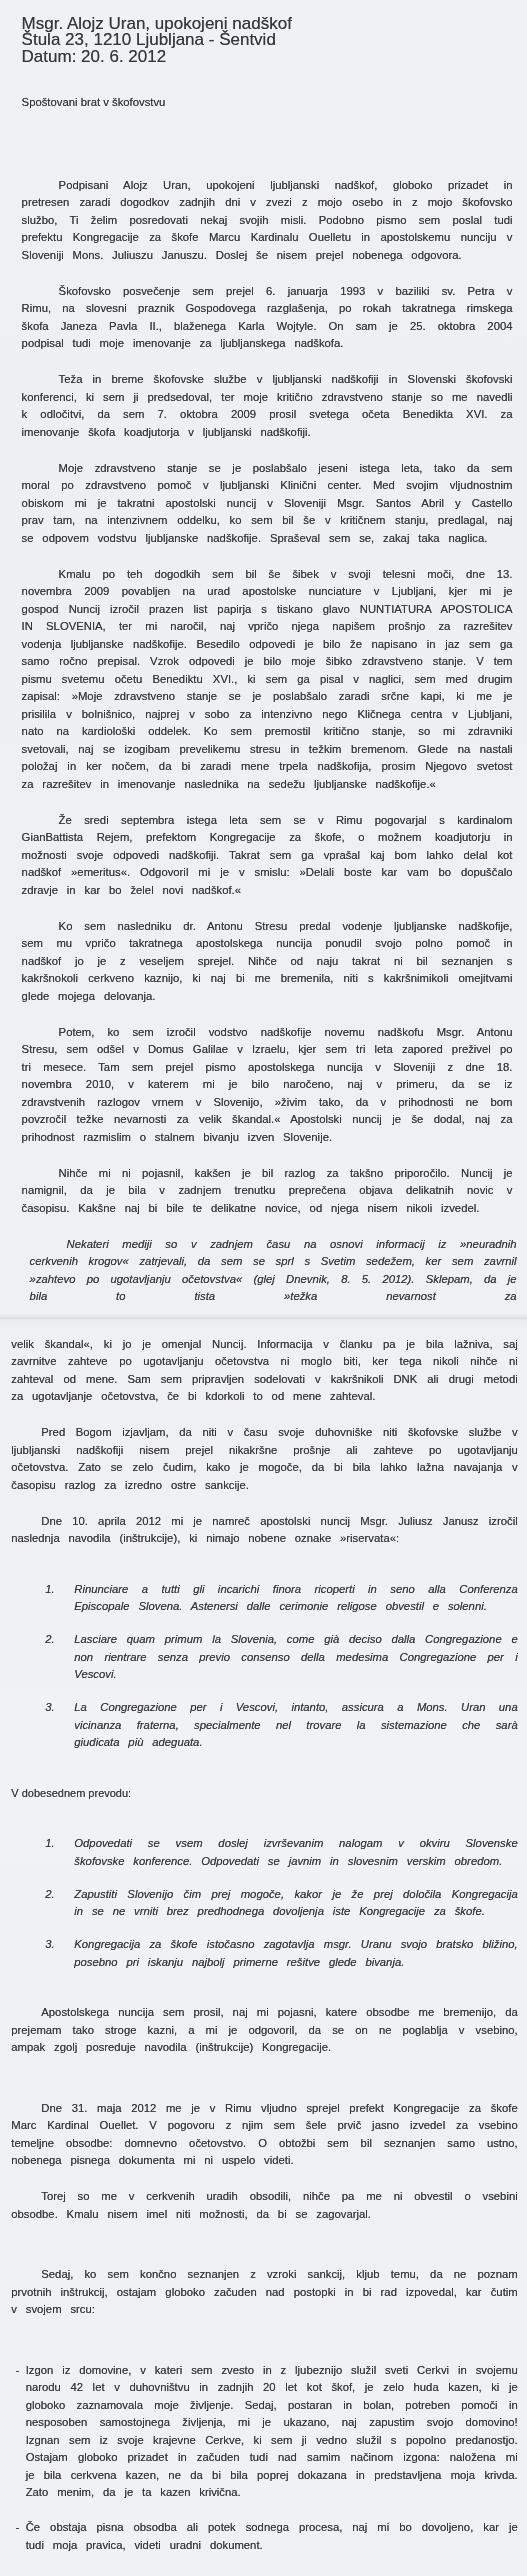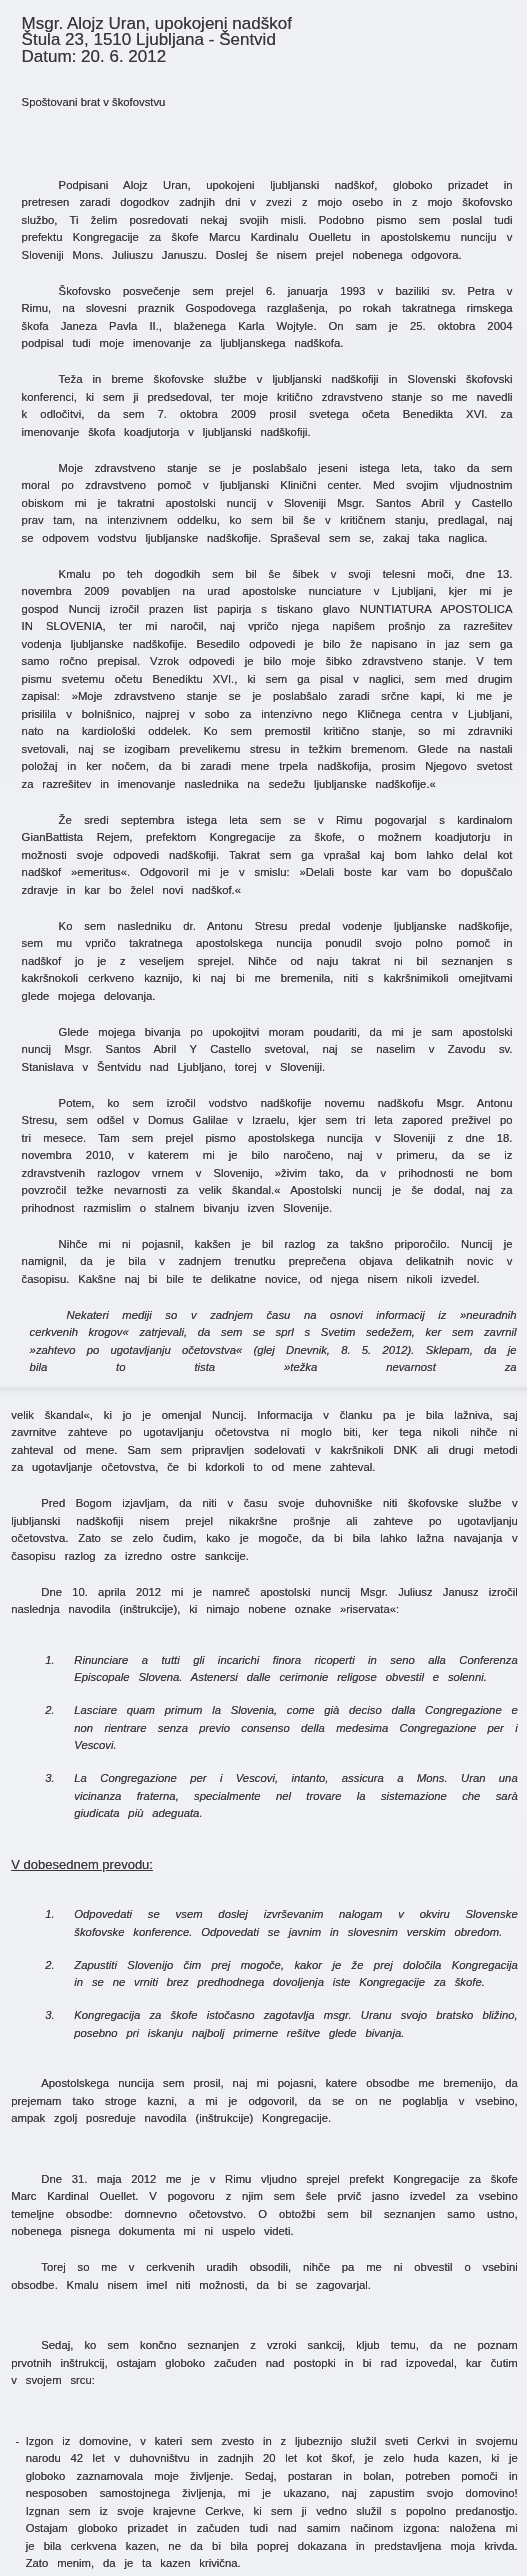--- a/index.html
+++ b/index.html
@@ -39,52 +39,51 @@
       #dddfe4 46%, #e9ebee 54%,
       rgba(0,0,0,0) 78%, rgba(0,0,0,0) 100%);
   }
   .cont { margin-top: 3.1px; }
   .num-item { display: flex; margin: 15.5px 0 0 34px; font-style: italic; }
   .num-item .num { flex: 0 0 29px; font-size: 11.3px; line-height: 17.5px; }
   .num-item .li-text {
     flex: 1; font-size: 11.3px; line-height: 17.5px;
     text-align: justify; word-spacing: 5.7px;
   }
-  .plain-line { margin: 25px 0 16px; font-size: 13px; line-height: 17.5px; text-decoration: underline; }
+  .plain-line { margin: 25px 0 16px; font-size: 11px; line-height: 17.5px; }
   .dash-item { display: flex; margin: 17.5px 0 0 4.1px; }
   .dash-item .dash { flex: 0 0 10.3px; font-size: 11.3px; line-height: 17.5px; }
   .dash-item .li-text {
     flex: 1; font-size: 11.3px; line-height: 17.5px;
     text-align: justify; word-spacing: 5.7px;
   }
   .gap-lg { margin-top: 43px; }
   .gap-md { margin-top: 33px; }
 </style>
 </head>
 <body>
 
 <div class="scan">
 
   <div class="pg1">
     <div>
       <div class="sender-line">Msgr. Alojz Uran, upokojeni nadškof</div>
-      <div class="sender-line">Štula 23, 1510 Ljubljana - Šentvid</div>
+      <div class="sender-line">Štula 23, 1210 Ljubljana - Šentvid</div>
       <div class="sender-line">Datum: 20. 6. 2012</div>
     </div>
 
     <div class="salutation">Spoštovani brat v škofovstvu</div>
 
     <p class="para indent first-para">Podpisani Alojz Uran, upokojeni ljubljanski nadškof, globoko prizadet in pretresen zaradi dogodkov zadnjih dni v zvezi z mojo osebo in z mojo škofovsko službo, Ti želim posredovati nekaj svojih misli. Podobno pismo sem poslal tudi prefektu Kongregacije za škofe Marcu Kardinalu Ouelletu in apostolskemu nunciju v Sloveniji Mons. Juliuszu Januszu. Doslej še nisem prejel nobenega odgovora.</p>
     <p class="para indent">Škofovsko posvečenje sem prejel 6. januarja 1993 v baziliki sv. Petra v Rimu, na slovesni praznik Gospodovega razglašenja, po rokah takratnega rimskega škofa Janeza Pavla II., blaženega Karla Wojtyle. On sam je 25. oktobra 2004 podpisal tudi moje imenovanje za ljubljanskega nadškofa.</p>
     <p class="para indent">Teža in breme škofovske službe v ljubljanski nadškofiji in Slovenski škofovski konferenci, ki sem ji predsedoval, ter moje kritično zdravstveno stanje so me navedli k odločitvi, da sem 7. oktobra 2009 prosil svetega očeta Benedikta XVI. za imenovanje škofa koadjutorja v ljubljanski nadškofiji.</p>
     <p class="para indent">Moje zdravstveno stanje se je poslabšalo jeseni istega leta, tako da sem moral po zdravstveno pomoč v ljubljanski Klinični center. Med svojim vljudnostnim obiskom mi je takratni apostolski nuncij v Sloveniji Msgr. Santos Abril y Castello prav tam, na intenzivnem oddelku, ko sem bil še v kritičnem stanju, predlagal, naj se odpovem vodstvu ljubljanske nadškofije. Spraševal sem se, zakaj taka naglica.</p>
     <p class="para indent">Kmalu po teh dogodkih sem bil še šibek v svoji telesni moči, dne 13. novembra 2009 povabljen na urad apostolske nunciature v Ljubljani, kjer mi je gospod Nuncij izročil prazen list papirja s tiskano glavo NUNTIATURA APOSTOLICA IN SLOVENIA, ter mi naročil, naj vpričo njega napišem prošnjo za razrešitev vodenja ljubljanske nadškofije. Besedilo odpovedi je bilo že napisano in jaz sem ga samo ročno prepisal. Vzrok odpovedi je bilo moje šibko zdravstveno stanje. V tem pismu svetemu očetu Benediktu XVI., ki sem ga pisal v naglici, sem med drugim zapisal: »Moje zdravstveno stanje se je poslabšalo zaradi srčne kapi, ki me je prisilila v bolnišnico, najprej v sobo za intenzivno nego Kličnega centra v Ljubljani, nato na kardiološki oddelek. Ko sem premostil kritično stanje, so mi zdravniki svetovali, naj se izogibam prevelikemu stresu in težkim bremenom. Glede na nastali položaj in ker nočem, da bi zaradi mene trpela nadškofija, prosim Njegovo svetost za razrešitev in imenovanje naslednika na sedežu ljubljanske nadškofije.«</p>
     <p class="para indent">Že sredi septembra istega leta sem se v Rimu pogovarjal s kardinalom GianBattista Rejem, prefektom Kongregacije za škofe, o možnem koadjutorju in možnosti svoje odpovedi nadškofiji. Takrat sem ga vprašal kaj bom lahko delal kot nadškof »emeritus«. Odgovoril mi je v smislu: »Delali boste kar vam bo dopuščalo zdravje in kar bo želel novi nadškof.«</p>
     <p class="para indent">Ko sem nasledniku dr. Antonu Stresu predal vodenje ljubljanske nadškofije, sem mu vpričo takratnega apostolskega nuncija ponudil svojo polno pomoč in nadškof jo je z veseljem sprejel. Nihče od naju takrat ni bil seznanjen s kakršnokoli cerkveno kaznijo, ki naj bi me bremenila, niti s kakršnimikoli omejitvami glede mojega delovanja.</p>
-    <p class="para indent">Glede mojega bivanja po upokojitvi moram poudariti, da mi je sam apostolski nuncij Msgr. Santos Abril Y Castello svetoval, naj se naselim v Zavodu sv. Stanislava v Šentvidu nad Ljubljano, torej v Sloveniji.</p>
     <p class="para indent">Potem, ko sem izročil vodstvo nadškofije novemu nadškofu Msgr. Antonu Stresu, sem odšel v Domus Galilae v Izraelu, kjer sem tri leta zapored preživel po tri mesece. Tam sem prejel pismo apostolskega nuncija v Sloveniji z dne 18. novembra 2010, v katerem mi je bilo naročeno, naj v primeru, da se iz zdravstvenih razlogov vrnem v Slovenijo, »živim tako, da v prihodnosti ne bom povzročil težke nevarnosti za velik škandal.« Apostolski nuncij je še dodal, naj za prihodnost razmislim o stalnem bivanju izven Slovenije.</p>
     <p class="para indent">Nihče mi ni pojasnil, kakšen je bil razlog za takšno priporočilo. Nuncij je namignil, da je bila v zadnjem trenutku preprečena objava delikatnih novic v časopisu. Kakšne naj bi bile te delikatne novice, od njega nisem nikoli izvedel.</p>
     <p class="para indent block-indent">Nekateri mediji so v zadnjem času na osnovi informacij iz »neuradnih cerkvenih krogov« zatrjevali, da sem se sprl s Svetim sedežem, ker sem zavrnil »zahtevo po ugotavljanju očetovstva« (glej Dnevnik, 8. 5. 2012). Sklepam, da je bila to tista »težka nevarnost za</p>
   </div>
 
   <div class="page-seam"></div>
 
   <div class="pg3">
     <p class="para cont">velik škandal«, ki jo je omenjal Nuncij. Informacija v članku pa je bila lažniva, saj zavrnitve zahteve po ugotavljanju očetovstva ni moglo biti, ker tega nikoli nihče ni zahteval od mene. Sam sem pripravljen sodelovati v kakršnikoli DNK ali drugi metodi za ugotavljanje očetovstva, če bi kdorkoli to od mene zahteval.</p>
     <p class="para indent">Pred Bogom izjavljam, da niti v času svoje duhovniške niti škofovske službe v ljubljanski nadškofiji nisem prejel nikakršne prošnje ali zahteve po ugotavljanju očetovstva. Zato se zelo čudim, kako je mogoče, da bi bila lahko lažna navajanja v časopisu razlog za izredno ostre sankcije.</p>

